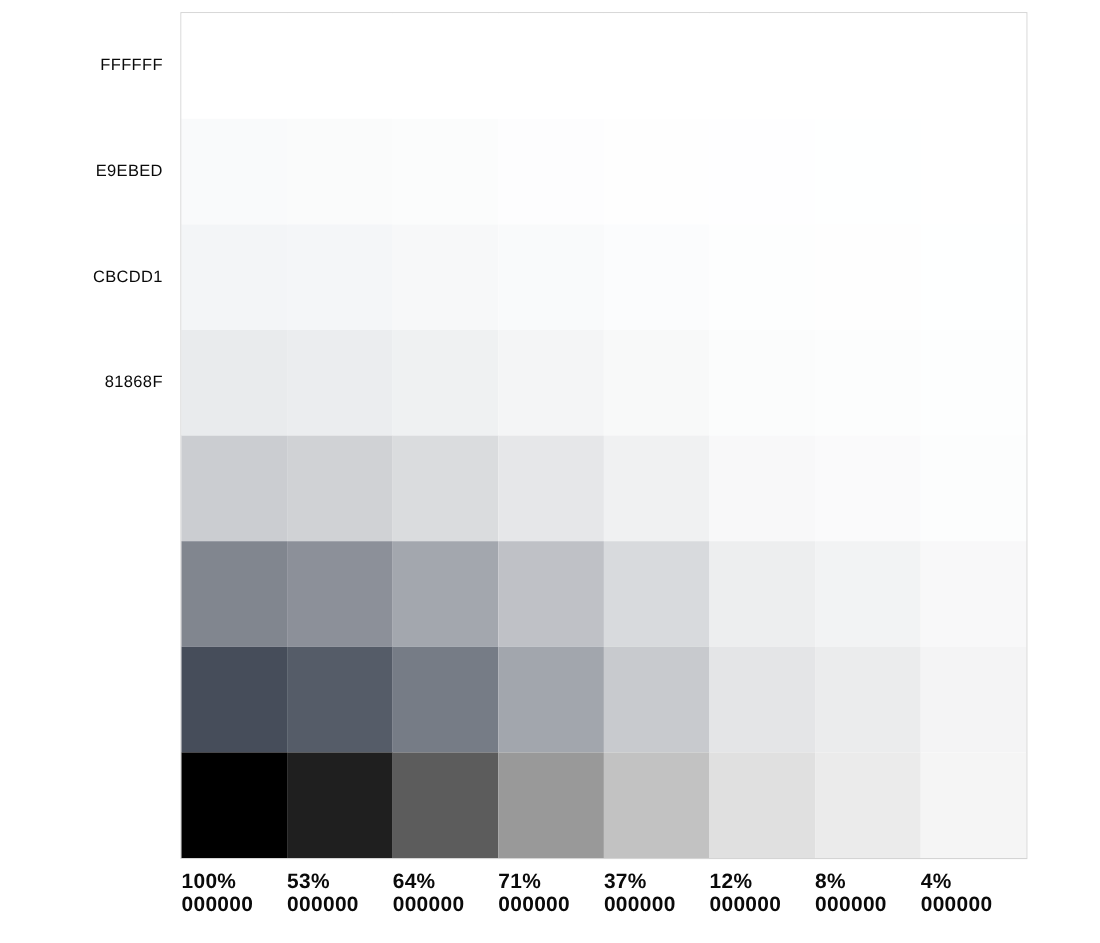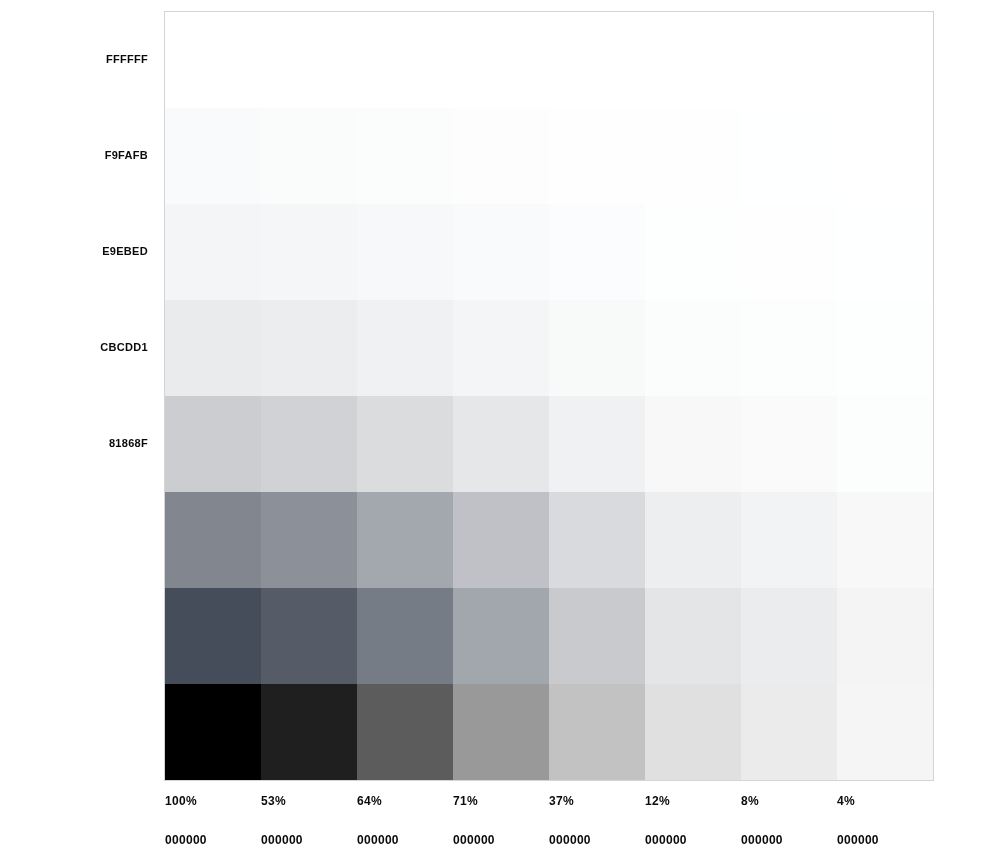--- a/index.html
+++ b/index.html
@@ -31,22 +31,22 @@
     left: 0px;
     top: 11px;
     width: 148px;
     height: 768px;
   }
   .row-label {
     height: 96px;
     display: flex;
     align-items: center;
     justify-content: flex-end;
-    font-size: 11px;
-    font-weight: bold;
+    font-size: 15px;
+    font-weight: normal;
     color: #0a0a0a;
     letter-spacing: 0.3px;
     white-space: nowrap;
   }
 
   
   #color-grid {
     position: absolute;
     left: 164px;
     top: 11px;
@@ -71,37 +71,36 @@
     top: 791px;
     width: 768px;
     height: 60px;
     display: grid;
     grid-template-columns: repeat(8, 96px);
   }
   .col-label {
     display: flex;
     flex-direction: column;
     align-items: flex-start;
-    justify-content: space-between;
-    font-size: 12px;
+    justify-content: flex-start;
+    font-size: 19px;
     font-weight: bold;
     color: #0a0a0a;
     line-height: 21px;
     letter-spacing: 0.3px;
     white-space: nowrap;
   }
 </style>
 </head>
 <body>
 
 <div id="matrix-figure">
 
   <div id="row-label-axis">
       <div class="row-label">FFFFFF</div>
-      <div class="row-label">F9FAFB</div>
       <div class="row-label">E9EBED</div>
       <div class="row-label">CBCDD1</div>
       <div class="row-label">81868F</div>
       <div class="row-label"></div>
     </div>
 
   <div id="color-grid" style="border-color: rgb(212, 212, 212);">
       <div class="swatch-cell" style="background: rgb(255, 255, 255);"></div>
       <div class="swatch-cell" style="background: rgb(255, 255, 255);"></div>
       <div class="swatch-cell" style="background: rgb(255, 255, 255);"></div>

